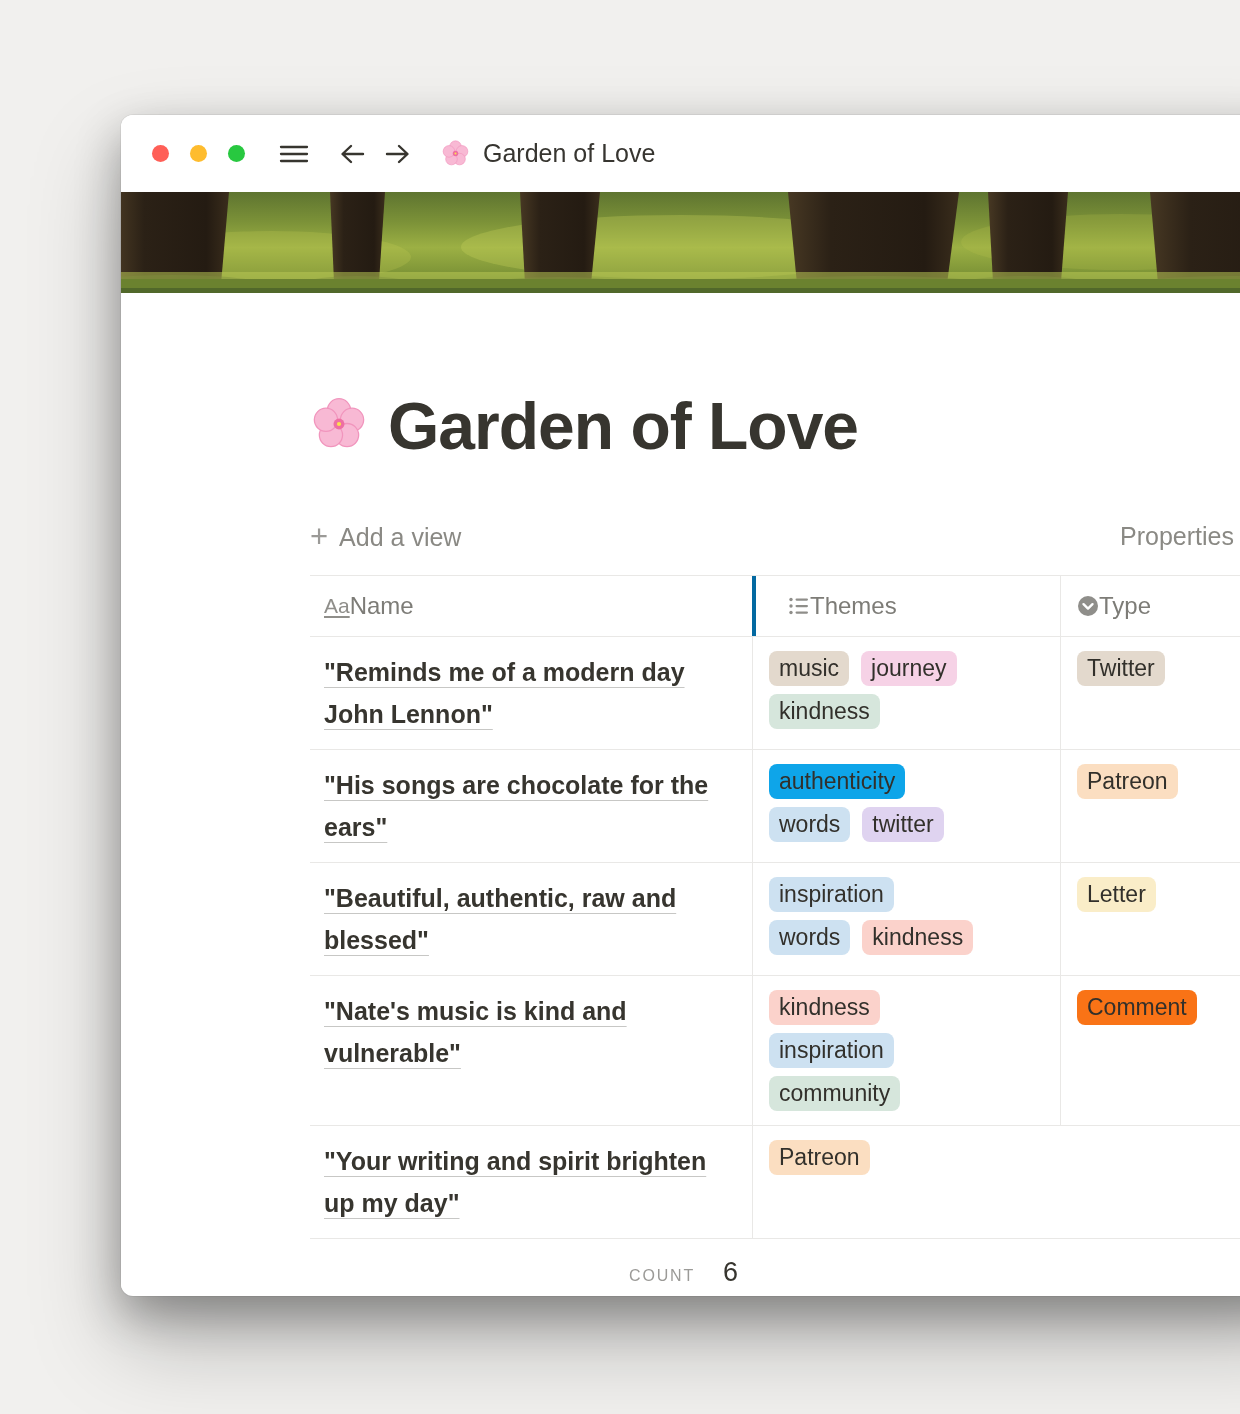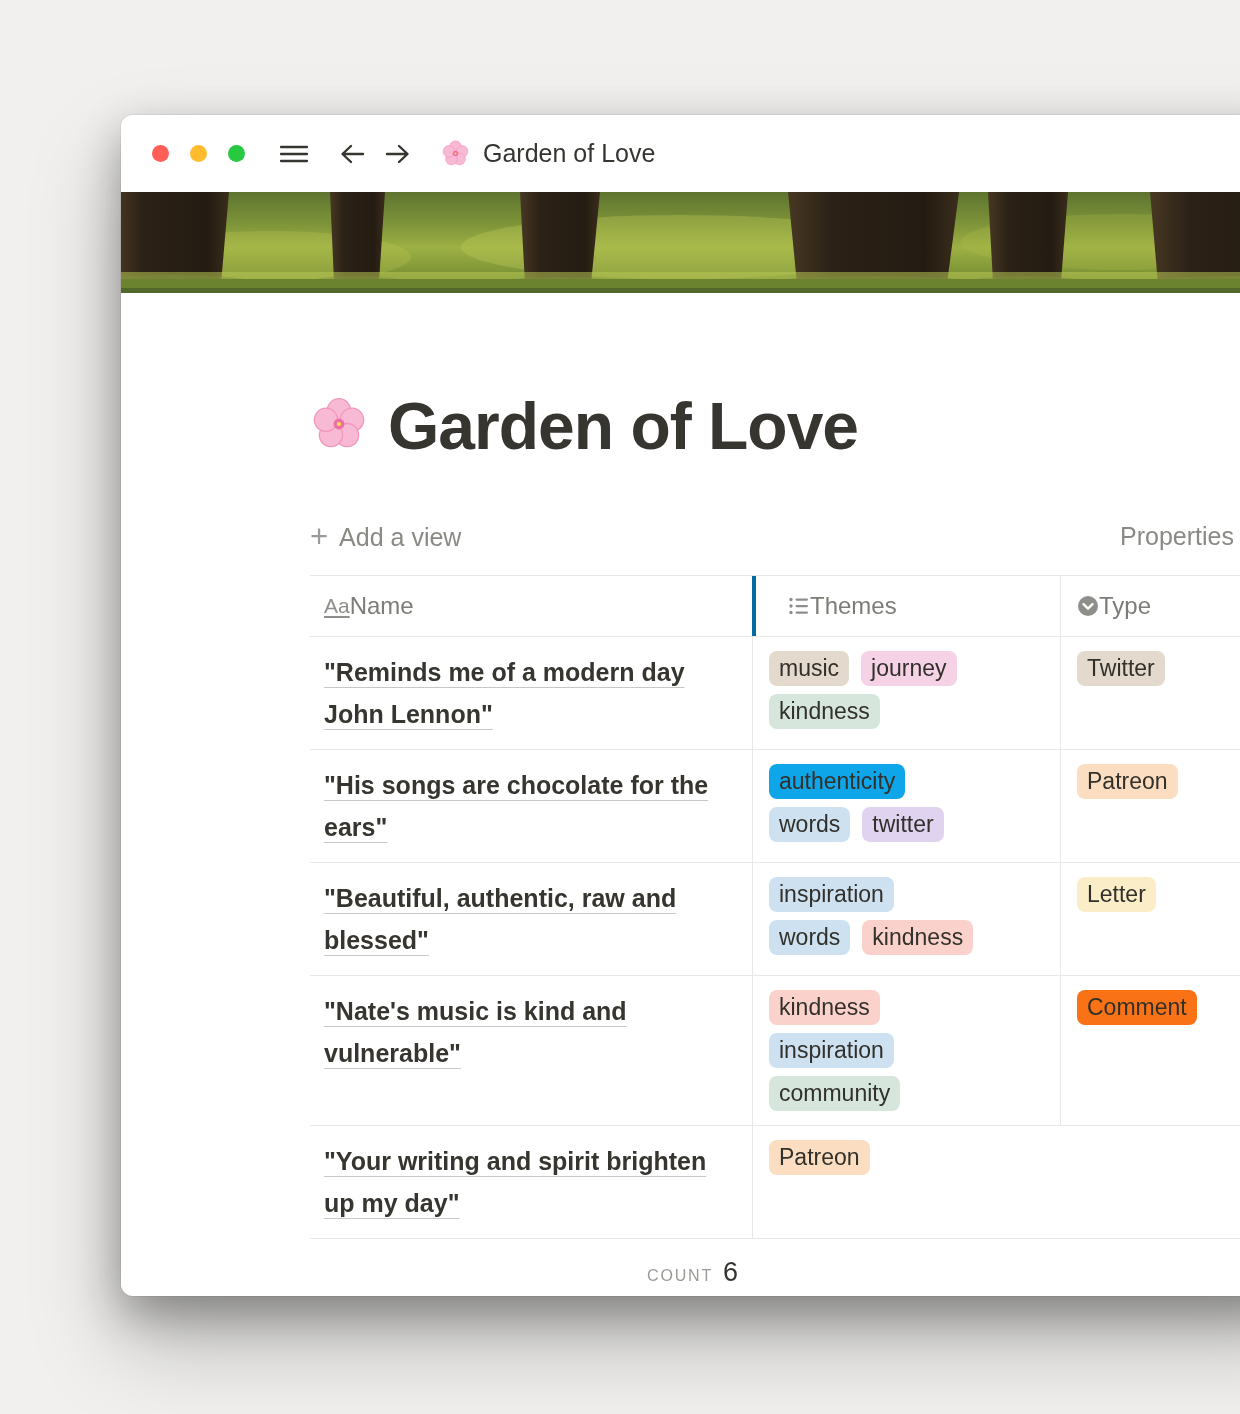--- a/index.html
+++ b/index.html
@@ -61,21 +61,21 @@
   }
   .cell-themes { width:308px; border-left:1px solid #e9e8e6; padding:14px 8px 6px 16px; }
   .cell-type { flex:1; border-left:1px solid #e9e8e6; padding:14px 8px 6px 16px; }
   .tag-line { display:flex; gap:12px; margin-bottom:8px; }
   .tag {
     font-size:23px; line-height:31px; padding:2px 10px;
     border-radius:8px; color:#32302b; white-space:nowrap; cursor:pointer;
     display:inline-block;
   }
   .tfoot { display:flex; }
-  .foot-cell { width:442px; display:flex; justify-content:flex-end; align-items:baseline; gap:10px; padding:18px 14px 0 0; cursor:pointer; }
+  .foot-cell { width:442px; display:flex; justify-content:flex-end; align-items:baseline; gap:28px; padding:18px 14px 0 0; cursor:pointer; }
   .count-label { font-size:16px; letter-spacing:1.8px; color:#9b9a97; font-weight:500; }
   .count-value { font-size:27px; color:#37352f; }
 </style>
 </head>
 <body>
 
 <div class="window">
 
   <div class="titlebar">
     <div class="traffic">

